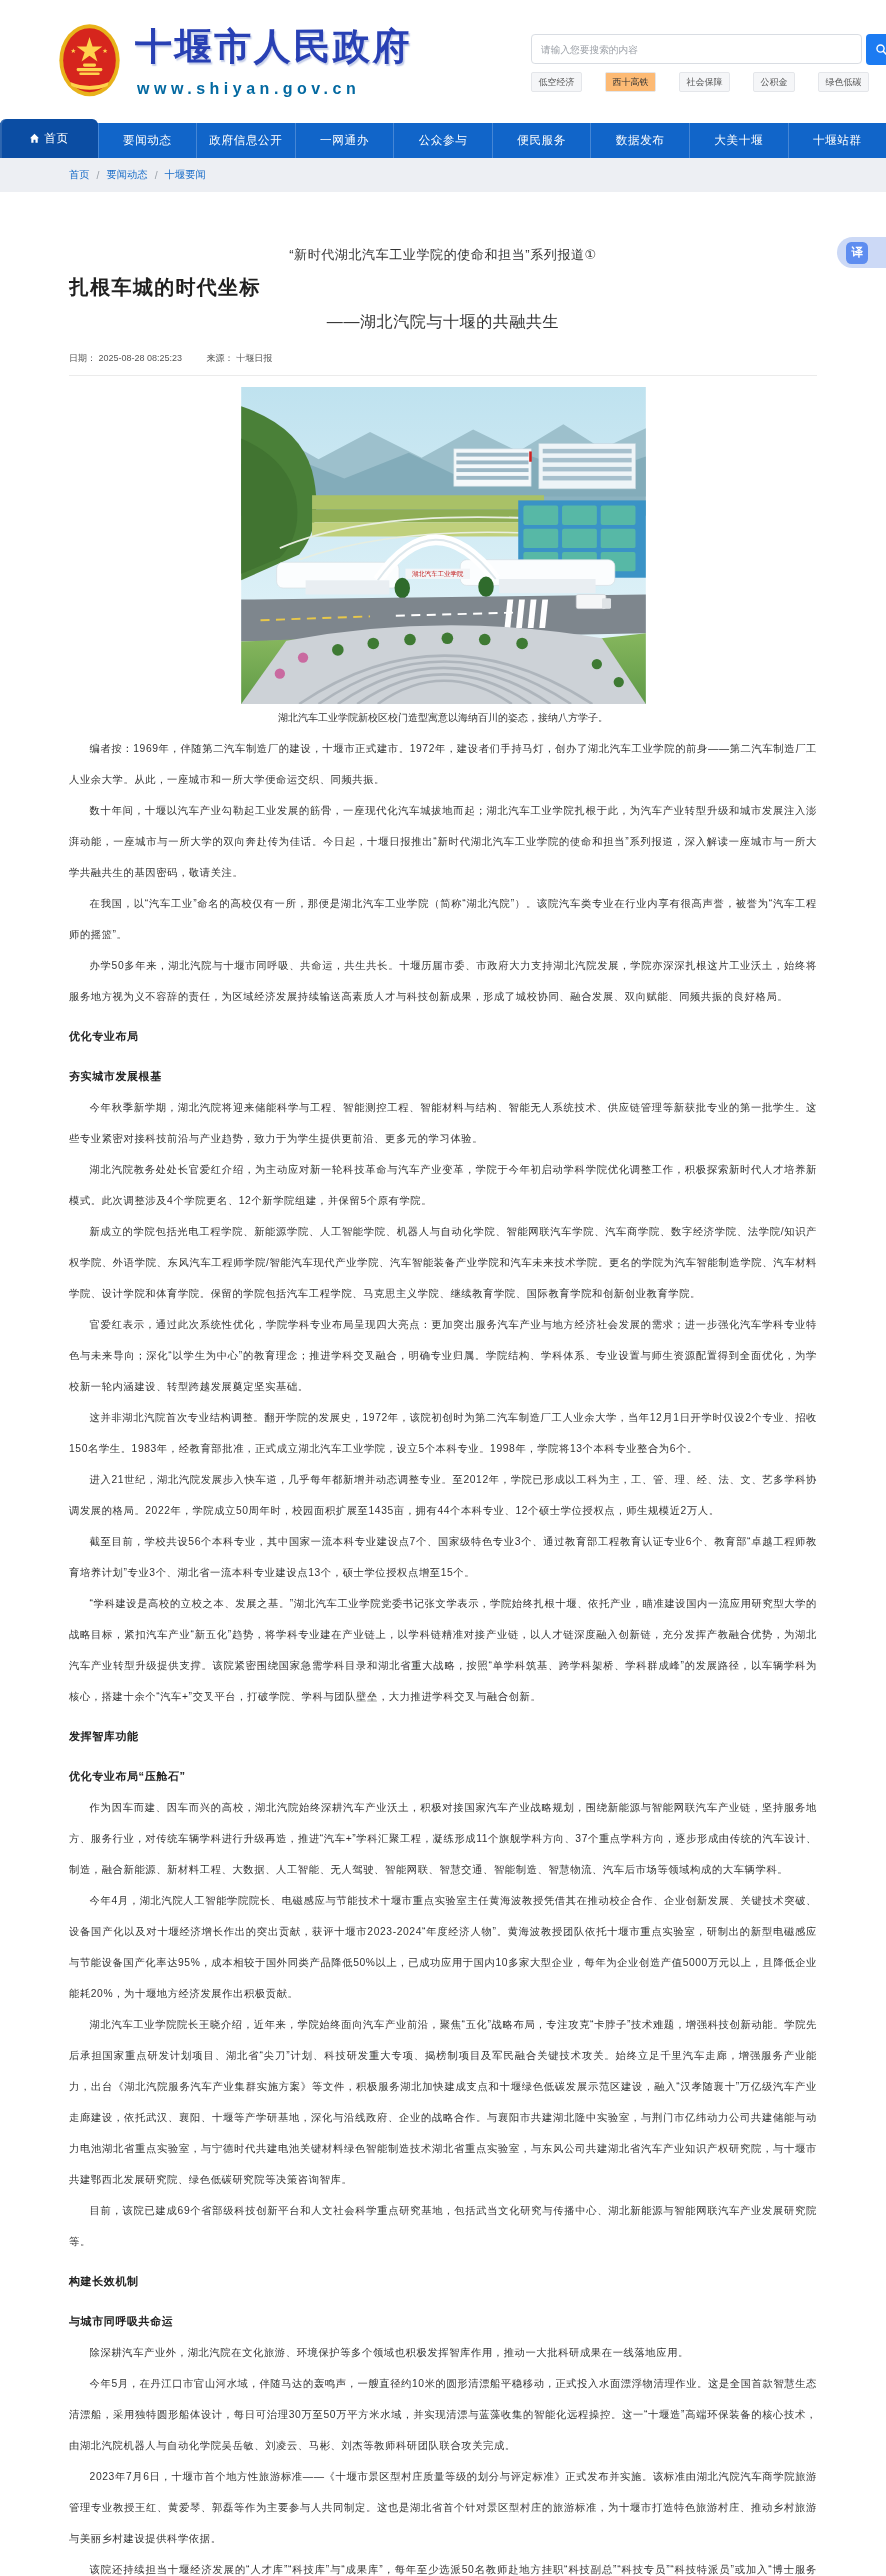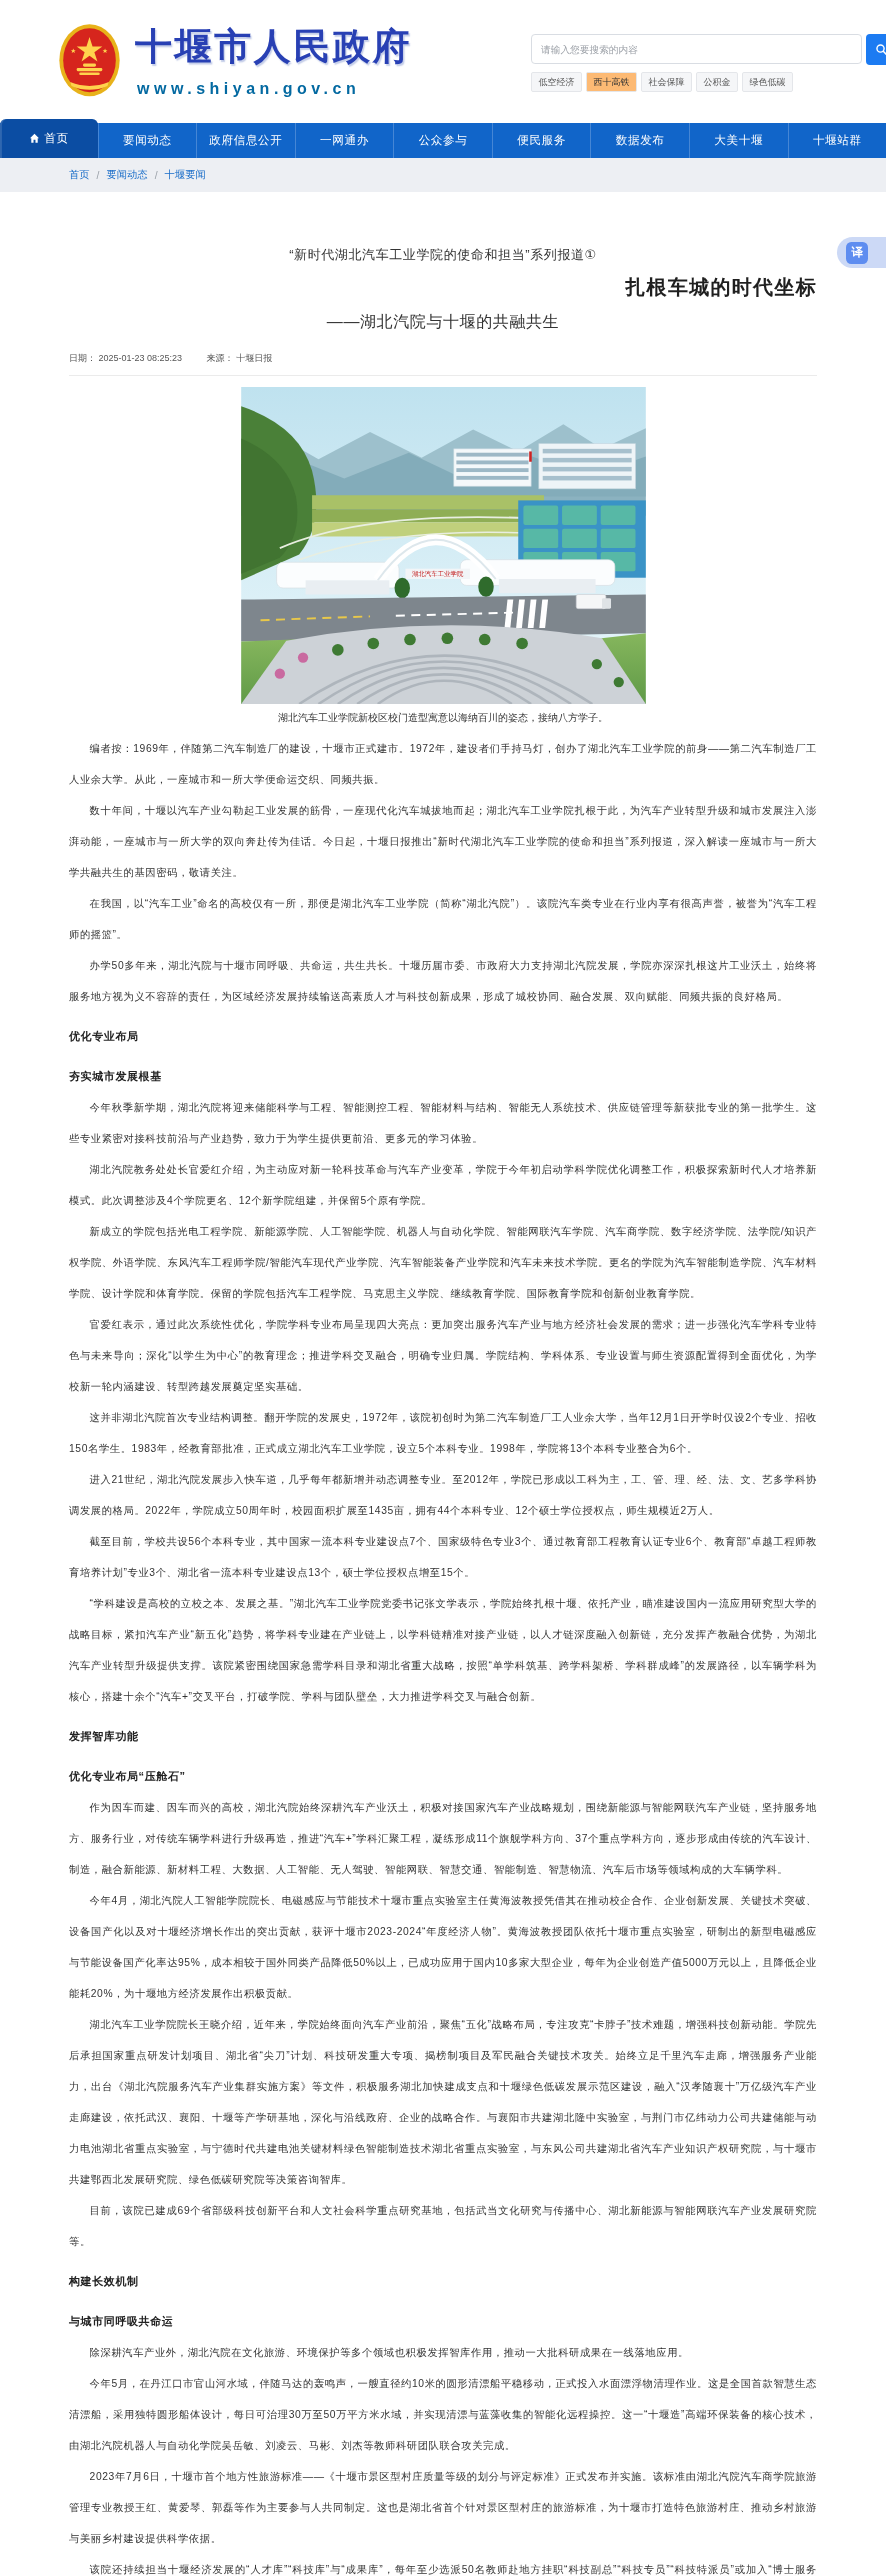--- a/index.html
+++ b/index.html
@@ -10,42 +10,42 @@
   .header{position:relative;height:123px;background:#fff;}
   .emblem{position:absolute;left:57px;top:23px;width:65px;height:77px;}
   .site-title{position:absolute;left:135px;top:22px;font-family:"DejaVu Serif","Liberation Serif",serif;
     font-size:37px;font-weight:bold;color:#2840b4;letter-spacing:2.6px;
     text-shadow:1.3px 1.9px 1.3px rgba(60,90,180,.30);}
   .site-url{position:absolute;left:137px;top:80px;font-size:16px;font-weight:bold;color:#0369a1;letter-spacing:4.5px;}
   .search-box{position:absolute;left:531px;top:34px;width:365px;height:31px;display:flex;}
   .search-input{flex:1;height:30px;border:0.6px solid #d9dde3;border-radius:3.9px;padding:0 9px;font-size:9.7px;color:#333;outline:none;box-sizing:border-box;background:#fff;}
   .search-input::placeholder{color:#9a9fa6;}
   .search-btn{width:30px;height:31px;margin-left:4.5px;background:#1c7bf2;border:none;border-radius:3.9px;cursor:pointer;display:flex;align-items:center;justify-content:center;}
-  .hot-words{position:absolute;left:531px;top:72px;display:flex;gap:4px;border-radius:9px;}
+  .hot-words{position:absolute;left:531px;top:72px;display:flex;gap:23px;border-radius:9px;}
   .tag{padding:2.6px 6.5px;font-size:9px;color:#555;background:#f5f6f8;border:0.6px solid #e4e6ea;border-radius:1.9px;white-space:nowrap;}
   .tag.active{background:#fdba74;color:#333;}
 
   
   .main-nav{position:relative;height:35px;background:#1165c9;display:flex;align-items:stretch;z-index:2;}
   .nav-item{flex:1;display:flex;align-items:center;justify-content:center;color:#fff;font-size:11.6px;
     letter-spacing:0.6px;cursor:pointer;position:relative;}
   .nav-item + .nav-item{border-left:0.6px solid rgba(255,255,255,.22);}
   .nav-item.active{background:#0b4da3;margin-top:-4.5px;border-radius:5.8px 5.8px 0 0;box-shadow:1.9px 0 0 rgba(255,255,255,.15) inset;}
   .nav-item .home-ic{margin-right:4.5px;display:inline-flex;}
 
   
   .breadcrumb-bar{background:#edeff3;height:34px;}
   .breadcrumb{width:748px;margin:0 auto;height:34px;display:flex;align-items:center;font-size:10.3px;}
   .crumb{color:#1b6ec9;cursor:pointer;}
   .crumb-sep{color:#9aa0a8;margin:0 7px;}
 
   
   .article{width:748px;margin:0 auto;position:relative;}
   .series{margin:0;padding-top:54px;text-align:center;font-size:13px;font-weight:normal;color:#333;letter-spacing:0.6px;}
-  .title{margin:10.3px 0 0;text-align:right;font-size:20px;font-weight:bold;color:#1f1f1f;letter-spacing:1.3px;}
+  .title{margin:10.3px 0 0;text-align:left;font-size:20px;font-weight:bold;color:#1f1f1f;letter-spacing:1.3px;}
   .subtitle{margin:10.3px 0 0;text-align:center;font-size:16px;color:#333;letter-spacing:0.6px;}
   .meta{margin-top:19.4px;font-size:9px;color:#555;}
   .meta .lab{color:#555;}
   .meta .val{color:#555;margin-right:22px;}
   .divider{margin-top:10.3px;border-top:0.6px solid #ebebeb;height:0;}
   .figure{margin-top:10.3px;text-align:center;}
   .figure svg{display:block;margin:0 auto;}
   .caption{margin-top:5.2px;text-align:center;font-size:10px;color:#333;line-height:17px;}
   .body{margin-top:7.7px;padding-bottom:26px;font-size:10.3px;color:#333;line-height:31px;text-align:justify;letter-spacing:0.6px;}
   .body p{margin:0;text-indent:2em;}
@@ -143,21 +143,21 @@
         <span class="crumb">十堰要闻</span>
       </div>
   </div>
 
   <div class="article">
     <h2 class="series">“新时代湖北汽车工业学院的使命和担当”系列报道①</h2>
     <h1 class="title">扎根车城的时代坐标</h1>
     <div class="subtitle">——湖北汽院与十堰的共融共生</div>
     <div class="meta">
       <span class="lab">日期：</span>
-      <span class="val">2025-01-23 08:25:23</span>
+      <span class="val">2025-08-28 08:25:23</span>
       <span class="lab">来源：</span>
       <span class="val">十堰日报</span>
     </div>
     <div class="divider"></div>
 
     <div class="figure">
       <svg width="405" height="317" viewBox="0 0 628 492">
         <defs>
           <linearGradient id="sky" x1="0" y1="0" x2="0" y2="1">
             <stop offset="0" stop-color="#bfe2ef"></stop>

